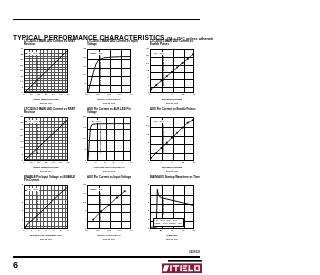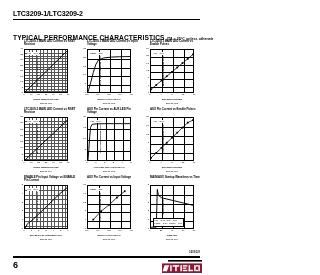--- a/index.html
+++ b/index.html
@@ -121,21 +121,20 @@
     position:absolute;right:11px;top:260px;
     display:flex;align-items:center;
   }
   .logo svg{display:block;}
 </style>
 </head>
 <body>
 
 <div class="page">
 
-  <div class="part-title">LTC3209-1/LTC3209-2</div>
   <div class="title-rule"></div>
 
   <div class="section-head">
     <span class="sh-main">TYPICAL PERFORMANCE CHARACTERISTICS</span><span class="sh-sub">(TA = 25°C unless otherwise noted)</span>
   </div>
 
   <div class="grid" id="chart-grid">
       <div class="cell">
         <div class="ct">LTC3209-1 MAIN LED Current vs RSET Resistor</div>
         <div class="plotwrap">

